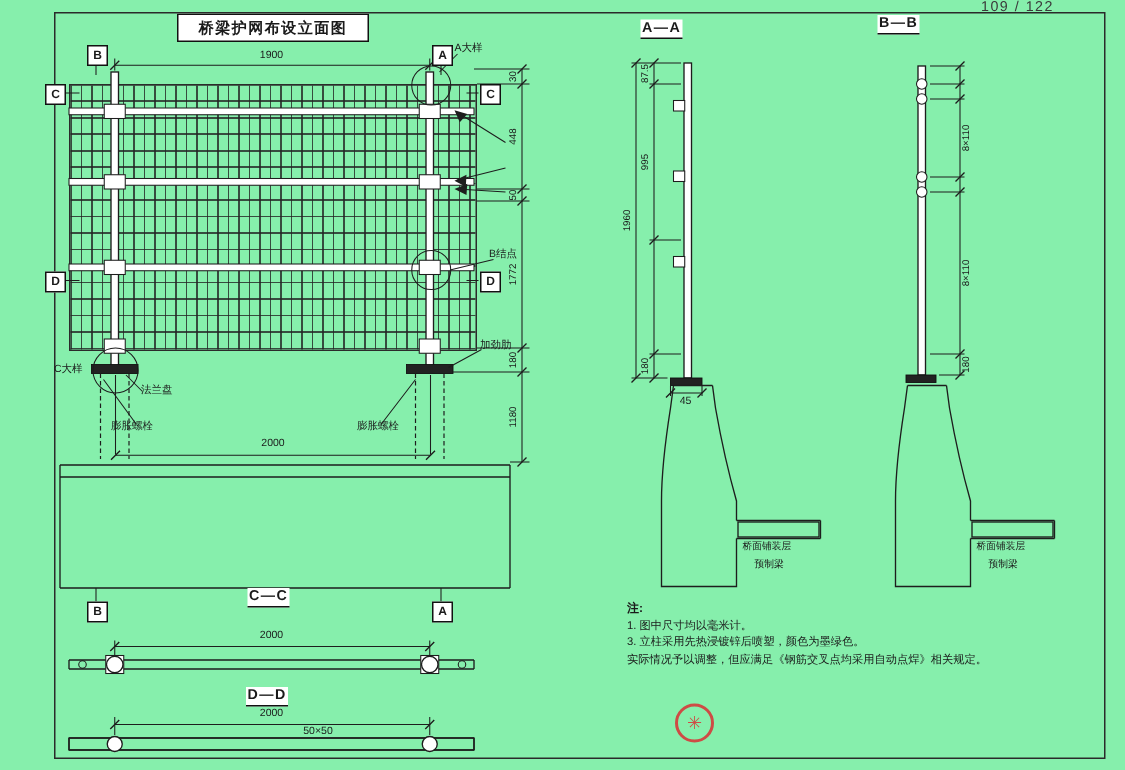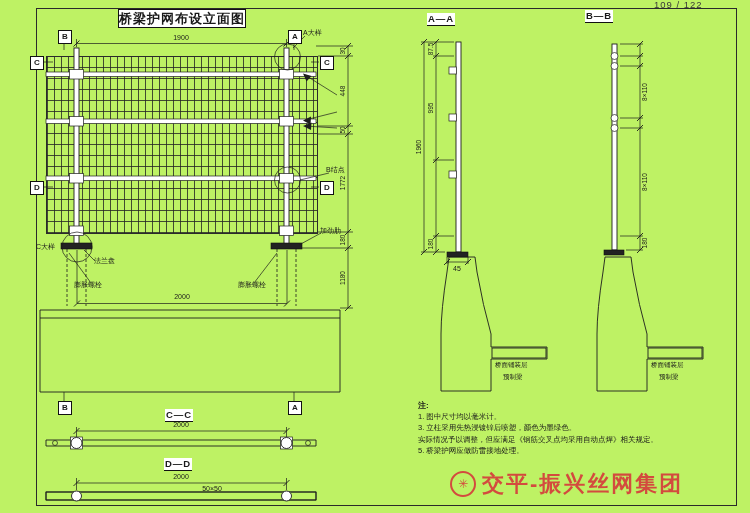--- a/index.html
+++ b/index.html
@@ -1,20 +1,20 @@
 <!DOCTYPE html>
 <html><head>
 <meta charset="utf-8">
 <style>
   html,body{margin:0;padding:0;background:#e9e9e9;}
-  .sheet{position:relative;width:750px;height:513px;background:#bef264;overflow:hidden;
+  .sheet{position:relative;width:750px;height:513px;background:#86efac;overflow:hidden;
          font-family:"Liberation Sans","DejaVu Sans",sans-serif;color:#1a1a1a;}
   .frame{position:absolute;left:36px;top:8px;width:699px;height:496px;border:1.2px solid #2a2a2a;}
   .title-box{position:absolute;left:118px;top:9px;width:126px;height:17px;border:1.2px solid #111;
-             display:flex;align-items:center;justify-content:center;font-size:13px;font-weight:bold;
+             display:flex;align-items:center;justify-content:center;font-size:10px;font-weight:bold;
              letter-spacing:1px;background:#fff;}
   .sheet-info{position:absolute;left:630px;top:10px;width:106px;height:17px;border:1.1px solid #222;
               display:flex;align-items:center;font-size:8.5px;font-weight:bold;background:#fff;}
   .sheet-info .cell-l{flex:1;padding-left:4px;white-space:nowrap;}
   .sheet-info .cell-r{width:18px;border-left:1px solid #222;height:100%;display:flex;align-items:center;justify-content:center;}
   .page-ind{position:absolute;left:654px;top:-1px;font-size:9.5px;color:#3a3a3a;letter-spacing:1px;}
   .mesh{position:absolute;left:46px;top:56px;width:270px;height:176px;border:1px solid #2b2b2b;
         background-image:
           repeating-linear-gradient(90deg, rgba(35,35,35,.8) 0 1px, transparent 1px 7px),
           repeating-linear-gradient(0deg, rgba(35,35,35,.8) 0 1px, transparent 1px 11px);}
@@ -184,21 +184,21 @@
   <span class="lab" style="left:303px;top:29px;">A大样</span>
   <span class="lab" style="left:326px;top:166px;">B结点</span>
   <span class="lab" style="left:36px;top:243px;">C大样</span>
   <span class="lab" style="left:320px;top:227px;">加劲肋</span>
   <span class="lab" style="left:94px;top:257px;">法兰盘</span>
   <span class="lab" style="left:74px;top:281px;">膨胀螺栓</span>
   <span class="lab" style="left:238px;top:281px;">膨胀螺栓</span>
 
   <span class="sec-title" style="left:427px;top:13px;">A—A</span>
   <span class="sec-title" style="left:585px;top:10px;">B—B</span>
-  <span class="sec-title" style="left:165px;top:409px;">C—C</span>
+  <span class="sec-title" style="left:165px;top:392px;">C—C</span>
   <span class="sec-title" style="left:164px;top:458px;">D—D</span>
 
   <span class="dimv" style="left:431px;top:49px;">87.5</span>
   <span class="dimv" style="left:431px;top:108px;">995</span>
   <span class="dimv" style="left:419px;top:147px;">1960</span>
   <span class="dimv" style="left:431px;top:244px;">180</span>
   <span class="dimh" style="left:457px;top:268px;">45</span>
   <span class="lab-s" style="left:495px;top:362px;">桥面铺装层</span>
   <span class="lab-s" style="left:503px;top:374px;">预制梁</span>
 
@@ -210,21 +210,19 @@
 
   <span class="dimh" style="left:181px;top:424px;">2000</span>
   <span class="dimh" style="left:181px;top:476px;">2000</span>
   <span class="dimh" style="left:212px;top:488px;">50×50</span>
 
   <div class="notes">
     <div class="nt">注:</div>
     <div>1. 图中尺寸均以毫米计。</div>
     <div>3. 立柱采用先热浸镀锌后喷塑，颜色为墨绿色。</div>
     <div>实际情况予以调整，但应满足《钢筋交叉点均采用自动点焊》相关规定。</div>
-    <div>5. 桥梁护网应做防雷接地处理。</div>
   </div>
 
   <div class="wm">
     <span class="wm-badge">✳</span>
-    <span class="wm-text">交平-振兴丝网集团</span>
   </div>
 
 </div>
 
 </body></html>

